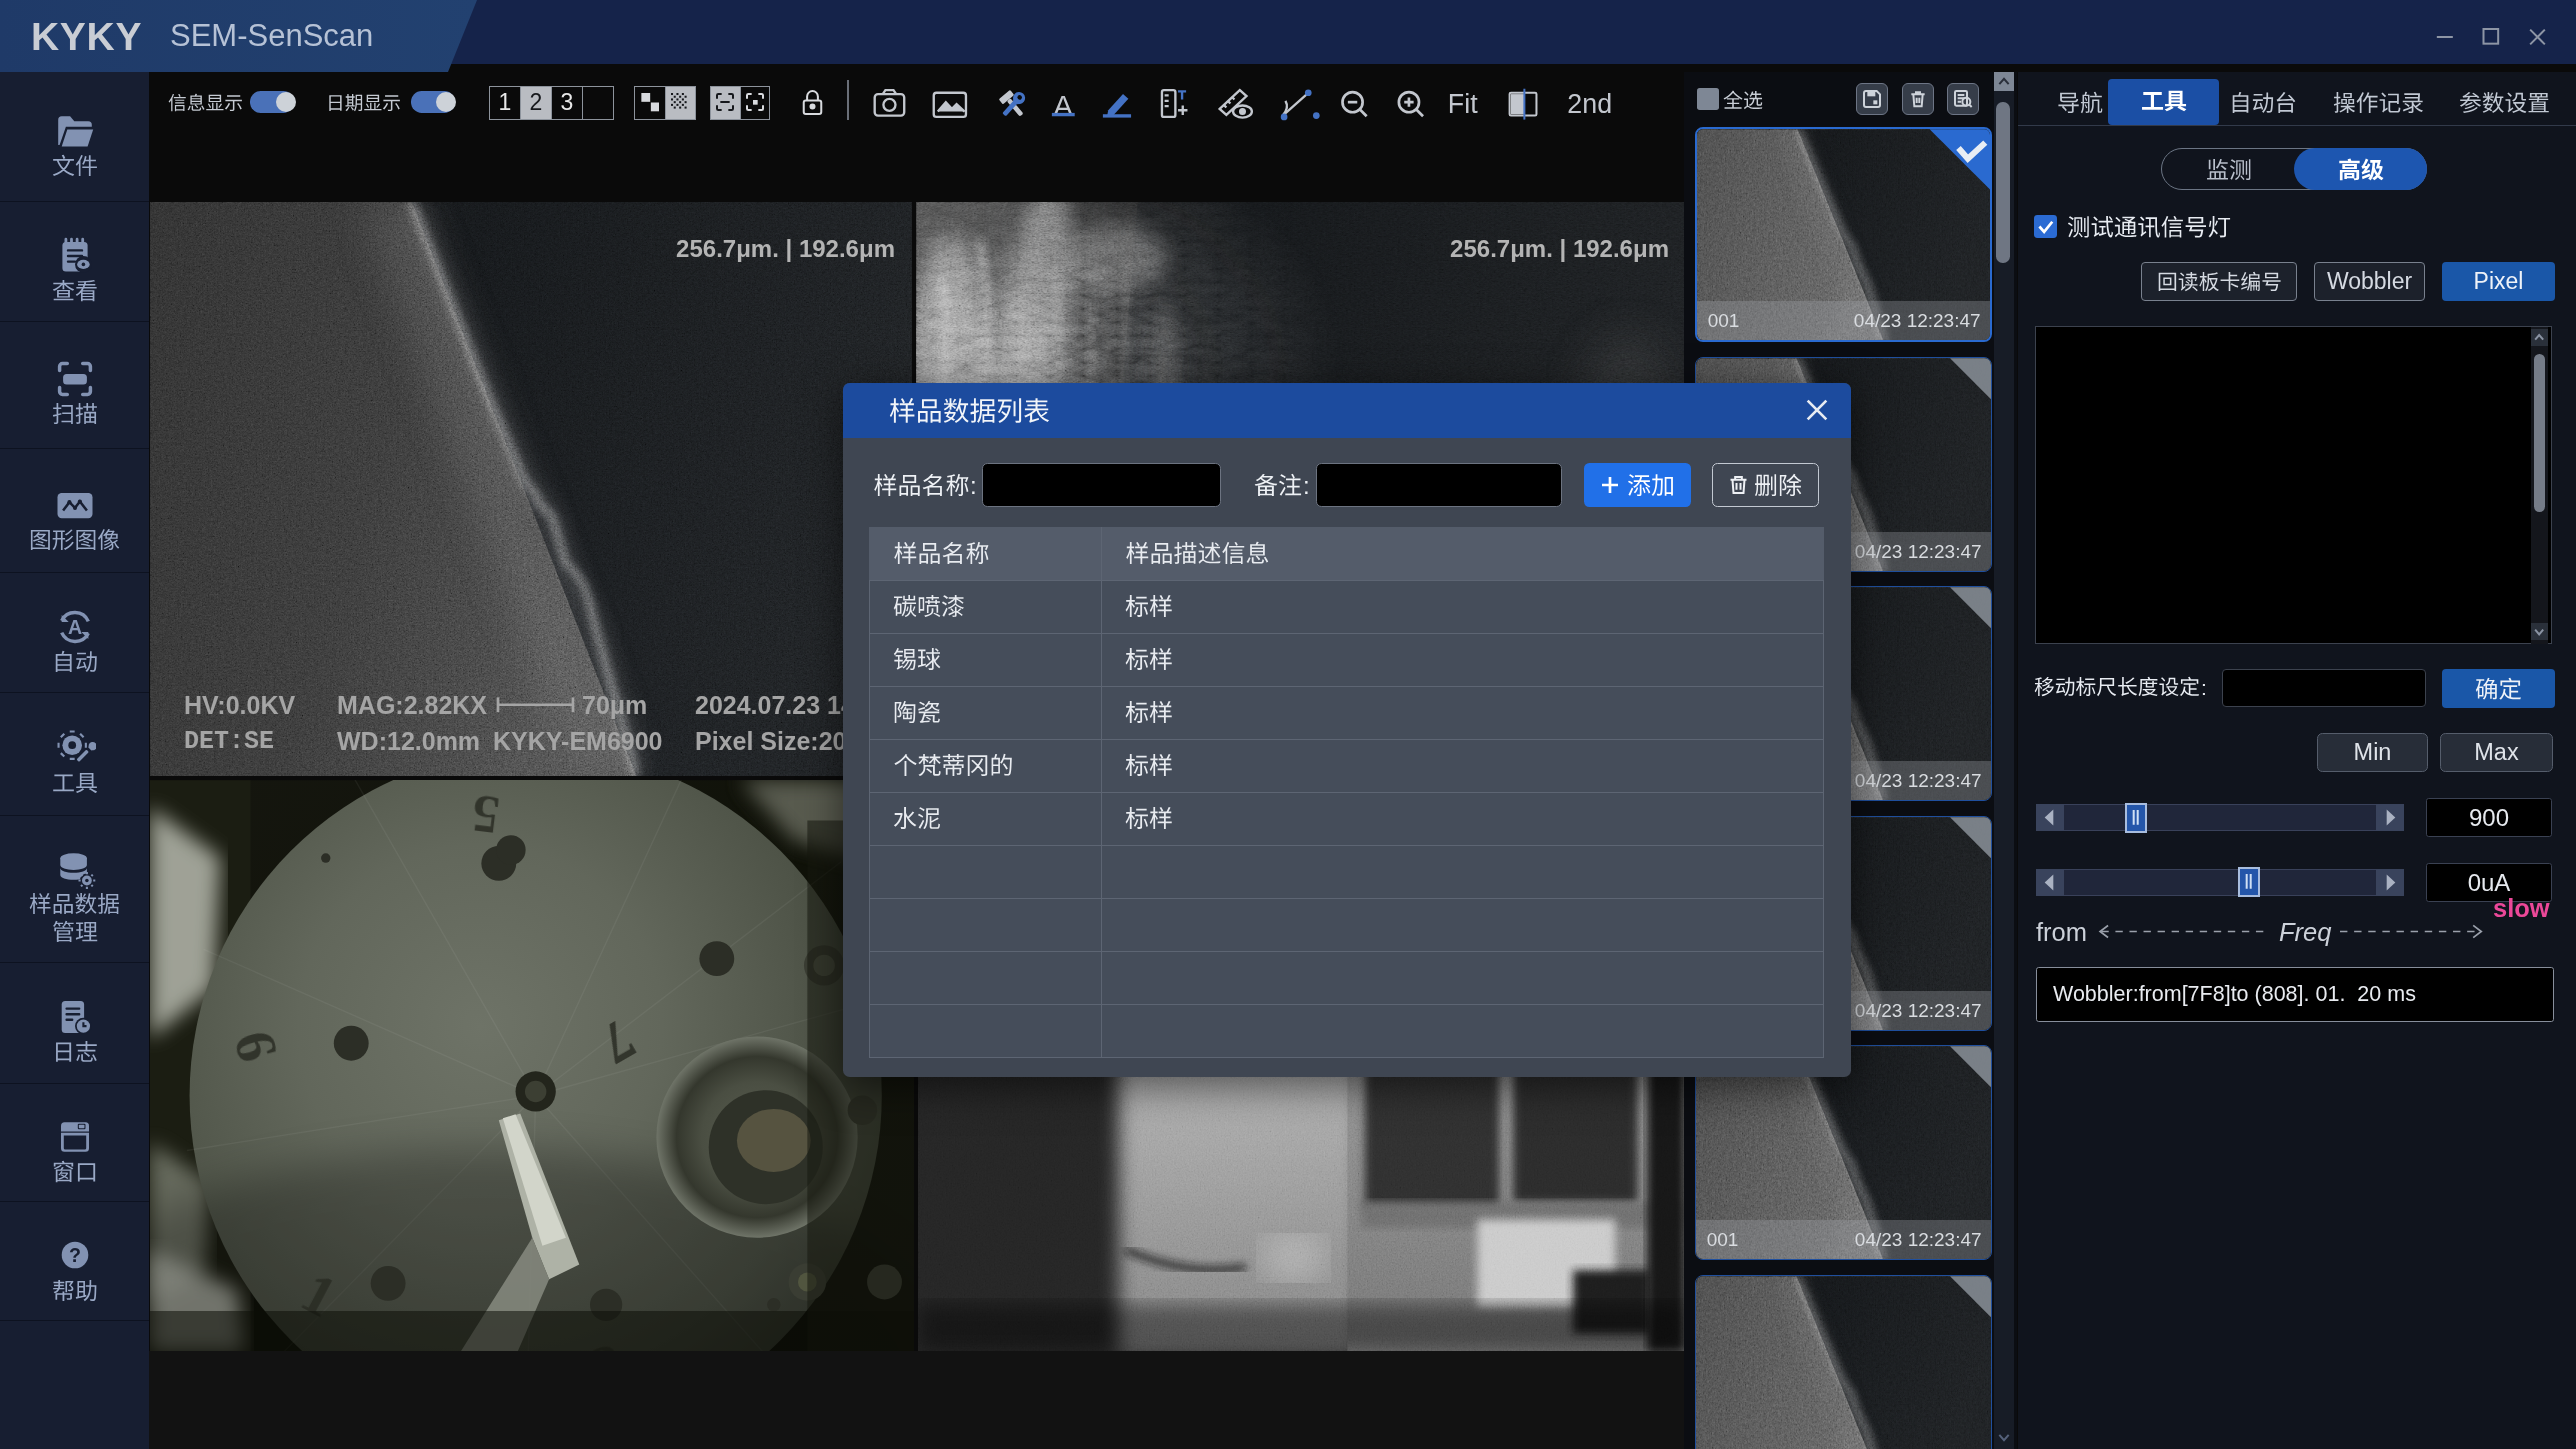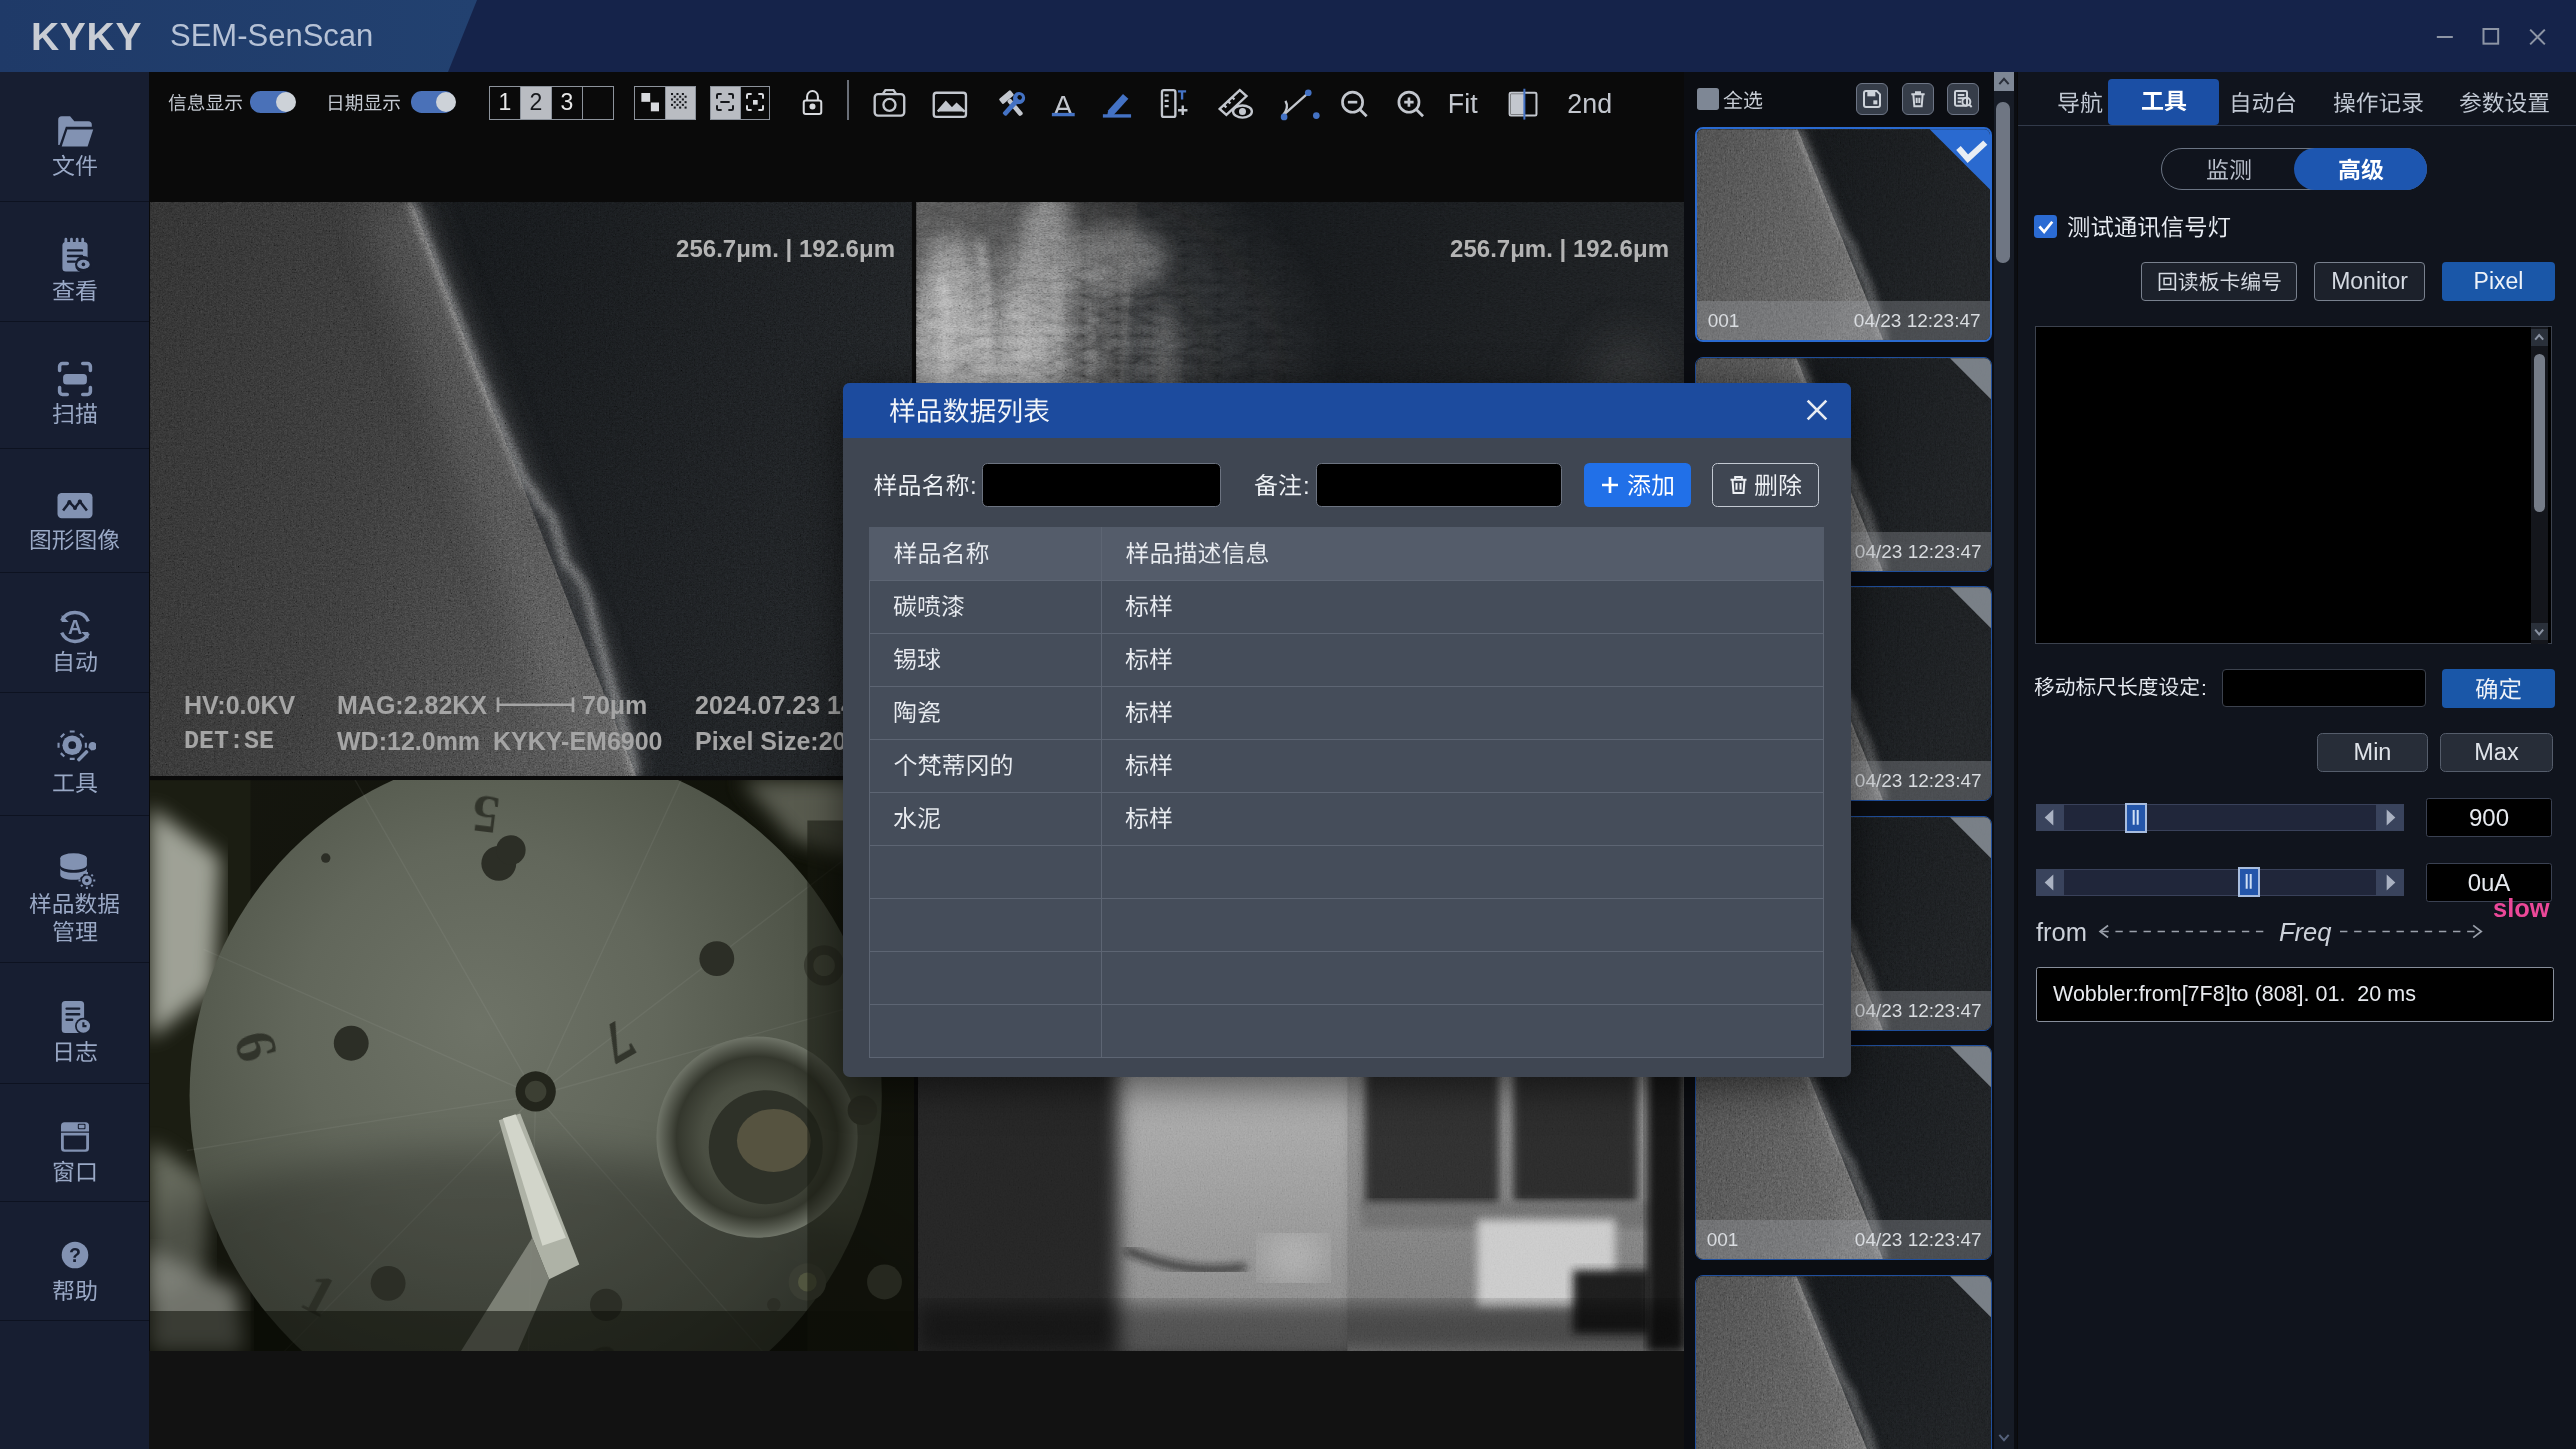--- a/index.html
+++ b/index.html
@@ -1,19 +1,19 @@
 <!DOCTYPE html>
 <html style="font-size:10.7px"><head><meta charset="utf-8"><style>
 *{margin:0;padding:0;box-sizing:border-box}
 html,body{width:2576px;height:1449px;overflow:hidden;background:#0a0a0a}
 body{font-family:"Liberation Sans",sans-serif;position:relative}
 .ab{position:absolute}
 .cj{display:block;overflow:visible}
 </style></head><body>
-<div class="ab" style="left:0px;top:0px;width:2576px;height:72px;background:#15234a;">
+<div class="ab" style="left:0px;top:0px;width:2576px;height:64px;background:#15234a;">
     <div class="ab" style="left:0;top:0;width:477px;height:72px;background:linear-gradient(90deg,#1f3a68,#224170);clip-path:polygon(0 0,477px 0,448px 72px,0 72px);"></div>
     <div class="ab" style="left:31px;top:14.8px;font-size:39px;color:#c9cdd4;font-weight:700;letter-spacing:0.7px;white-space:nowrap;">KYKY</div>
     <div class="ab" style="left:170px;top:18px;font-size:31px;color:#b6c2d6;font-weight:400;letter-spacing:0px;white-space:nowrap;">SEM-SenScan</div>
     <svg class="ab" style="left:2435px;top:27px" width="121" height="20" fill="none" stroke="#8d95a5" stroke-width="3" viewBox="0 0 180 30">
 <line x1="2" y1="15" x2="26" y2="15"></line>
 <rect x="72" y="3" width="22" height="22"></rect>
 <path d="M142 4 L164 26 M164 4 L142 26"></path>
 </svg>
   </div>
 <div class="ab" style="left:0px;top:72px;width:149px;height:1377px;background:#171e31;"></div>
@@ -710,21 +710,21 @@
 <div class="ab" style="left:2141px;top:262px;width:156px;height:39px;border:1.3px solid #79818e;border-radius:4px;background:#1c212b;display:flex;align-items:center;justify-content:center">
     <svg class="cj" width="125" height="21" viewBox="0 -88 600.0 100" fill="#d5dae2">
       <use href="#g53" x="0"></use>
       <use href="#g54" x="100.0"></use>
       <use href="#g55" x="200.0"></use>
       <use href="#g56" x="300.0"></use>
       <use href="#g57" x="400.0"></use>
       <use href="#g51" x="500.0"></use>
     </svg>
   </div>
-<div class="ab" style="left:2314px;top:262px;font-size:23px;color:#d5dae2;font-weight:400;letter-spacing:0px;white-space:nowrap;width:111px;height:39px;border:1.3px solid #79818e;border-radius:4px;background:#1c212b;display:flex;align-items:center;justify-content:center">Monitor</div>
+<div class="ab" style="left:2314px;top:262px;font-size:23px;color:#d5dae2;font-weight:400;letter-spacing:0px;white-space:nowrap;width:111px;height:39px;border:1.3px solid #79818e;border-radius:4px;background:#1c212b;display:flex;align-items:center;justify-content:center">Wobbler</div>
 <div class="ab" style="left:2442px;top:262px;font-size:23px;color:#eef2f8;font-weight:400;letter-spacing:0px;white-space:nowrap;width:113px;height:39px;border-radius:4px;background:#1a57a8;display:flex;align-items:center;justify-content:center">Pixel</div>
 <div class="ab" style="left:2035px;top:326px;width:517px;height:318px;background:#000;border:0.7px solid #3c424e"></div>
 <div class="ab" style="left:2531px;top:327px;width:17px;height:317px;background:#14161c"></div>
 <div class="ab" style="left:2531px;top:329px;width:17px;height:17.4px;background:#2a303a"><svg width="17" height="17.4" viewBox="0 0 25 26">
       <path d="M6 16 l6 -7 6 7" stroke="#8a93a3" stroke-width="3" fill="none"></path>
     </svg></div>
 <div class="ab" style="left:2534px;top:354px;width:10.7px;height:158px;border-radius:5.4px;background:#757c88"></div>
 <div class="ab" style="left:2531px;top:623px;width:17px;height:17.4px;background:#2a303a"><svg width="17" height="17.4" viewBox="0 0 25 26">
       <path d="M6 10 l6 7 6 -7" stroke="#8a93a3" stroke-width="3" fill="none"></path>
     </svg></div>

